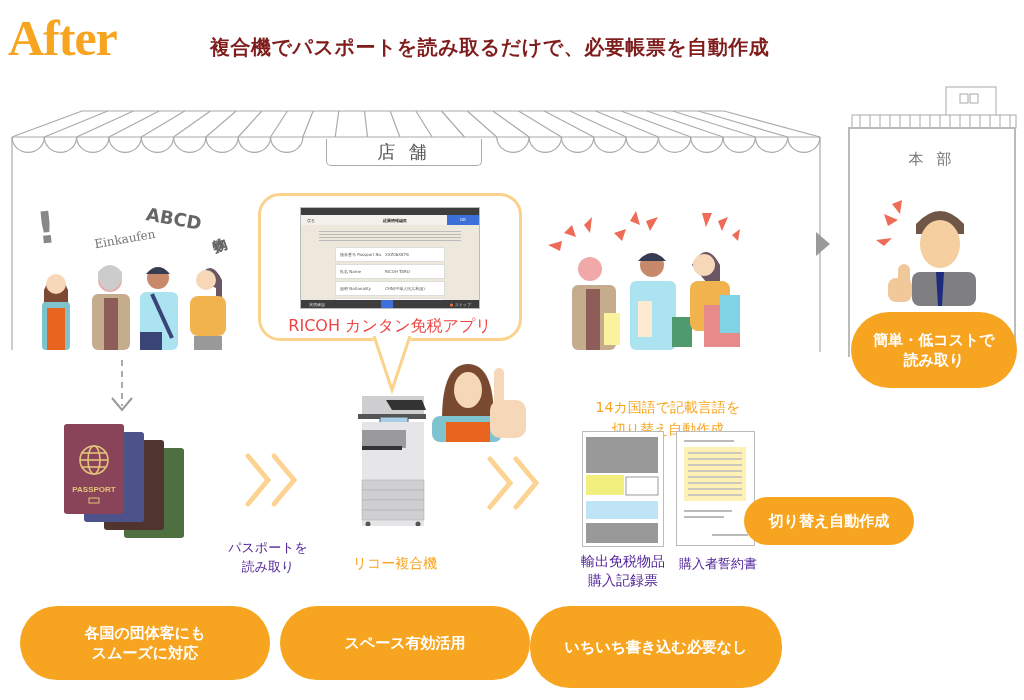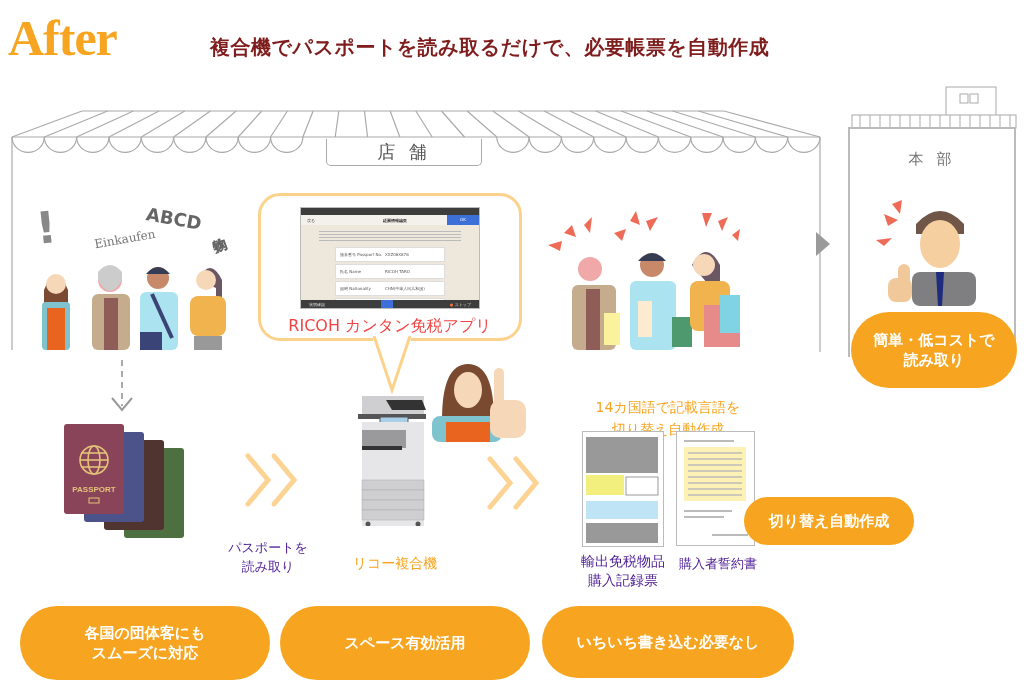--- a/index.html
+++ b/index.html
@@ -343,15 +343,15 @@
 
 <div class="abs pill" style="left:20px;top:606px;width:250px;height:74px">
   <span>
     <span>各国の団体客にも</span><br>
     <span>スムーズに対応</span>
   </span>
 </div>
 <div class="abs pill" style="left:280px;top:606px;width:250px;height:74px">
   <span>スペース有効活用</span>
 </div>
-<div class="abs pill" style="left:542px;top:606px;width:252px;height:72px">
+<div class="abs pill" style="left:530px;top:606px;width:252px;height:82px">
   <span>いちいち書き込む必要なし</span>
 </div>
 
 </body></html>

